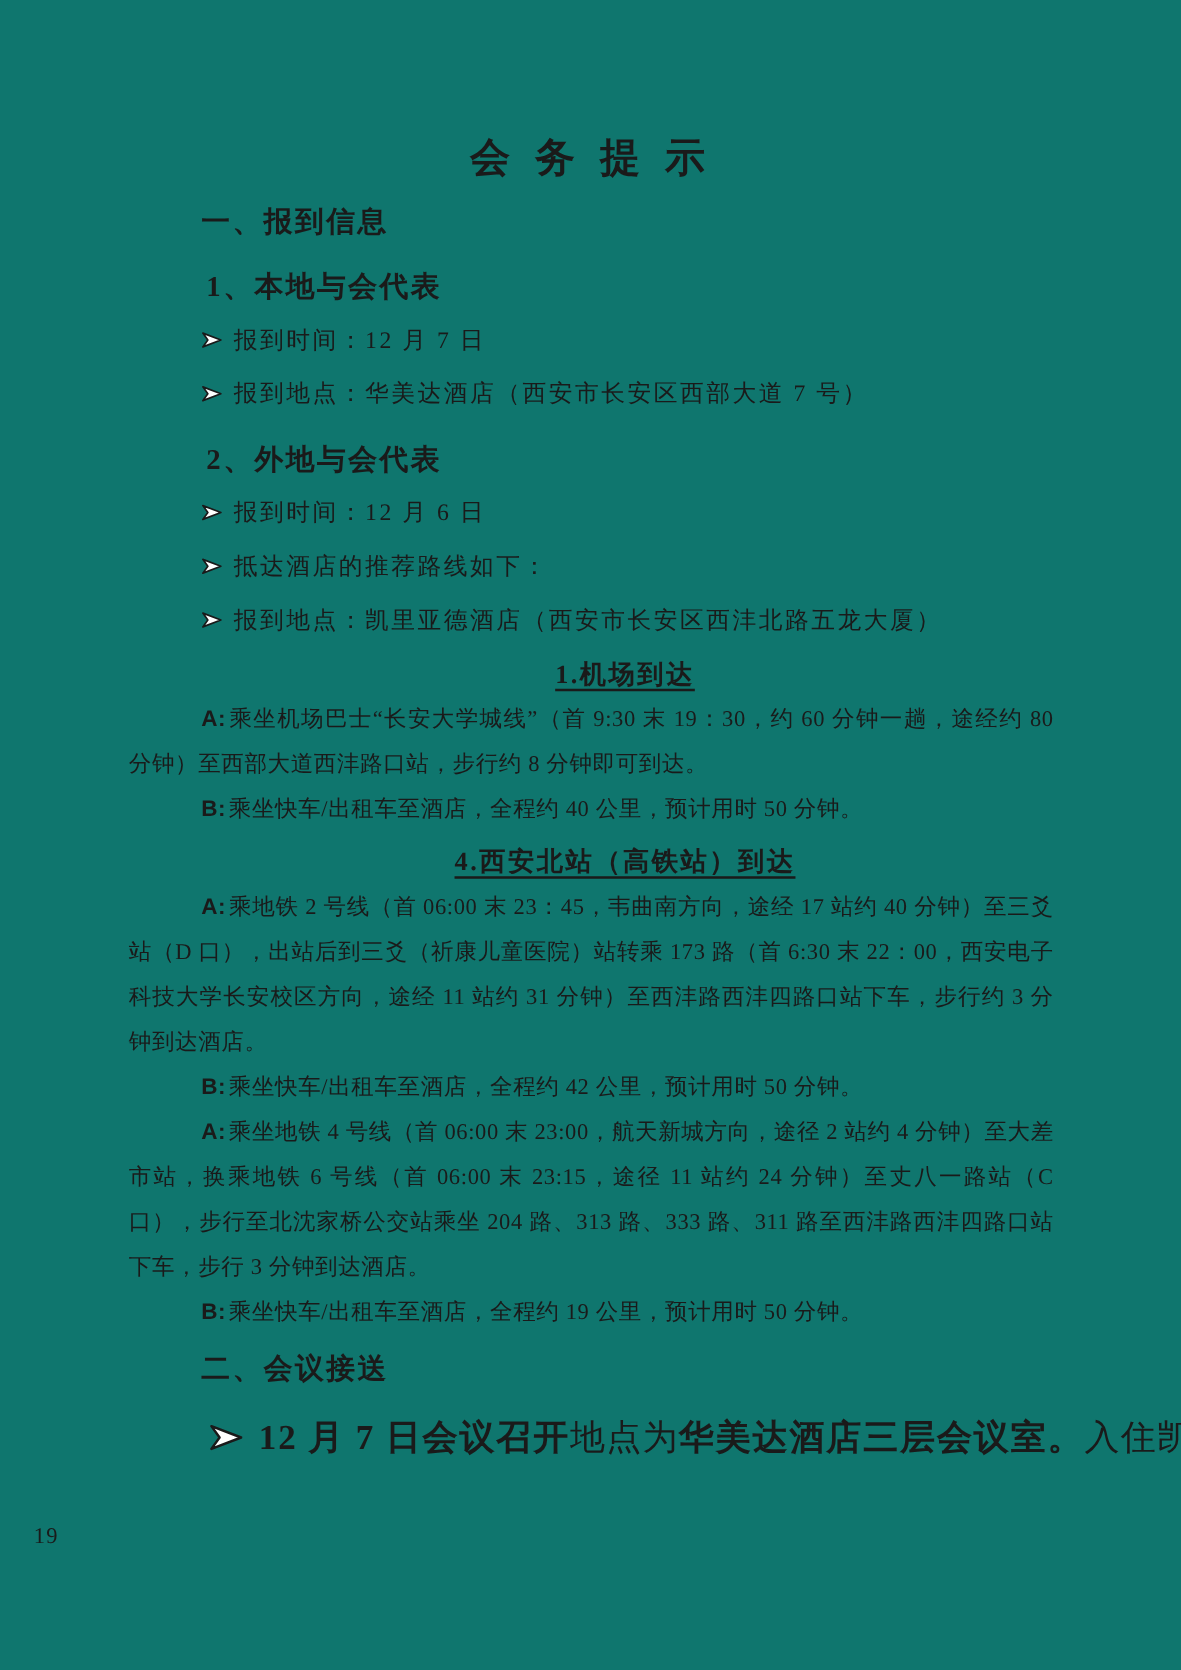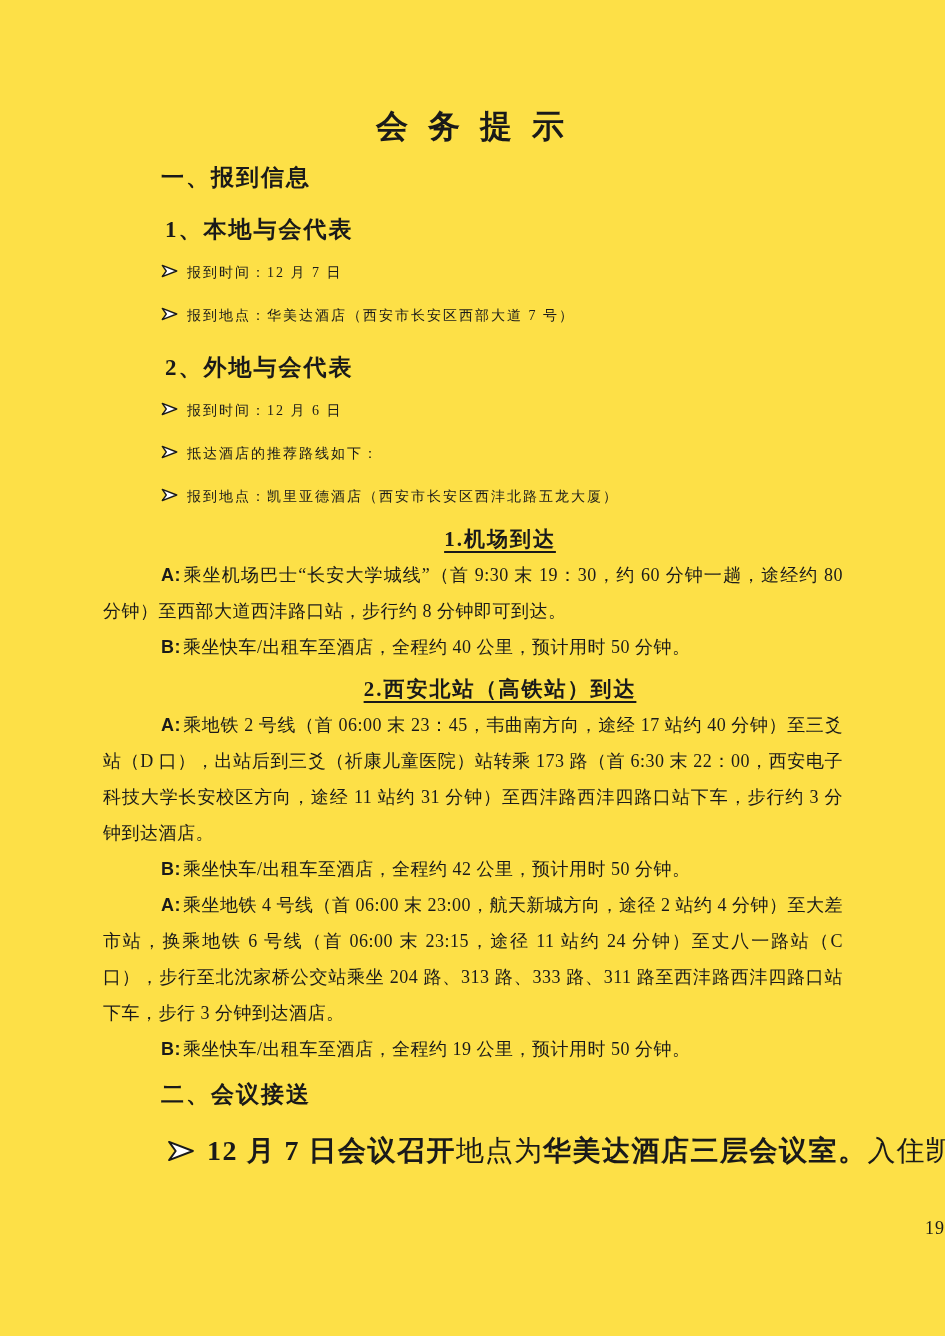--- a/index.html
+++ b/index.html
@@ -4,21 +4,21 @@
 <style>
   html, body { margin: 0; padding: 0; }
   body {
     width: 945px; height: 1336px;
     background: #ffffff;
     overflow: hidden;
     position: relative;
     font-family: "Liberation Serif", "DejaVu Serif", serif;
     color: #1a1a1a;
   }
-  .page { width: 945px; height: 1336px; position: relative; background: #fde047; }
+  .page { width: 945px; height: 1336px; position: relative; background: #0f766e; }
   .content { position: absolute; left: 103px; top: 0; width: 740px; }
 
   .title {
     margin: 102px 0 0 0;
     text-align: center;
     font-size: 32px;
     font-weight: bold;
     letter-spacing: 6px;
     line-height: 48px;
   }
@@ -36,21 +36,21 @@
   .sub-head {
     margin-top: 16px;
     font-size: 23px;
     font-weight: bold;
     line-height: 36px;
     text-indent: 62px;
     letter-spacing: 2px;
   }
   .item {
     margin-top: 7px;
-    font-size: 14px;
+    font-size: 19px;
     line-height: 36px;
     text-indent: 58px;
     letter-spacing: 2px;
     white-space: nowrap;
   }
   .route-head {
     margin-top: 6px;
     font-size: 21px;
     font-weight: bold;
     line-height: 36px;
@@ -94,23 +94,24 @@
   .arrow-big {
     width: 28px; height: 24px;
     margin-right: 12px;
     vertical-align: -3px;
   }
 
   .page-num {
     position: absolute;
     left: 0; right: 0;
     top: 1218px;
-    text-align: right;
+    text-align: left;
     font-size: 18px;
     letter-spacing: 1px;
+    padding-left: 27px;
   }
 </style>
 </head>
 <body>
 
 <div class="page">
   <div class="content">
 
     <h1 class="title">会 务 提 示</h1>
 
@@ -139,21 +140,21 @@
     <p class="item"><svg class="arrow" viewBox="0 0 20 16">
           <path d="M1.5 1.5 L18.5 8 L1.5 14.5 L6.2 8 Z" fill="#ffffff" stroke="#1a1a1a" stroke-width="1.6" stroke-linejoin="round"></path>
         </svg><span>报到地点：凯里亚德酒店（西安市长安区西沣北路五龙大厦）</span></p>
 
     <p class="route-head"><span class="u">1.机场到达</span></p>
 
     <p class="para"><b class="opt">A:</b><span>乘坐机场巴士“长安大学城线”（首 9:30 末 19：30，约 60 分钟一趟，途经约 80 分钟）至西部大道西沣路口站，步行约 8 分钟即可到达。</span></p>
 
     <p class="para"><b class="opt">B:</b><span>乘坐快车/出租车至酒店，全程约 40 公里，预计用时 50 分钟。</span></p>
 
-    <p class="route-head"><span class="u">2.西安北站（高铁站）到达</span></p>
+    <p class="route-head"><span class="u">4.西安北站（高铁站）到达</span></p>
 
     <p class="para"><b class="opt">A:</b><span>乘地铁 2 号线（首 06:00 末 23：45，韦曲南方向，途经 17 站约 40 分钟）至三爻站（D 口），出站后到三爻（祈康儿童医院）站转乘 173 路（首 6:30 末 22：00，西安电子科技大学长安校区方向，途经 11 站约 31 分钟）至西沣路西沣四路口站下车，步行约 3 分钟到达酒店。</span></p>
 
     <p class="para"><b class="opt">B:</b><span>乘坐快车/出租车至酒店，全程约 42 公里，预计用时 50 分钟。</span></p>
 
 
     <p class="para"><b class="opt">A:</b><span>乘坐地铁 4 号线（首 06:00 末 23:00，航天新城方向，途径 2 站约 4 分钟）至大差市站，换乘地铁 6 号线（首 06:00 末 23:15，途径 11 站约 24 分钟）至丈八一路站（C 口），步行至北沈家桥公交站乘坐 204 路、313 路、333 路、311 路至西沣路西沣四路口站下车，步行 3 分钟到达酒店。</span></p>
 
     <p class="para"><b class="opt">B:</b><span>乘坐快车/出租车至酒店，全程约 19 公里，预计用时 50 分钟。</span></p>
 

